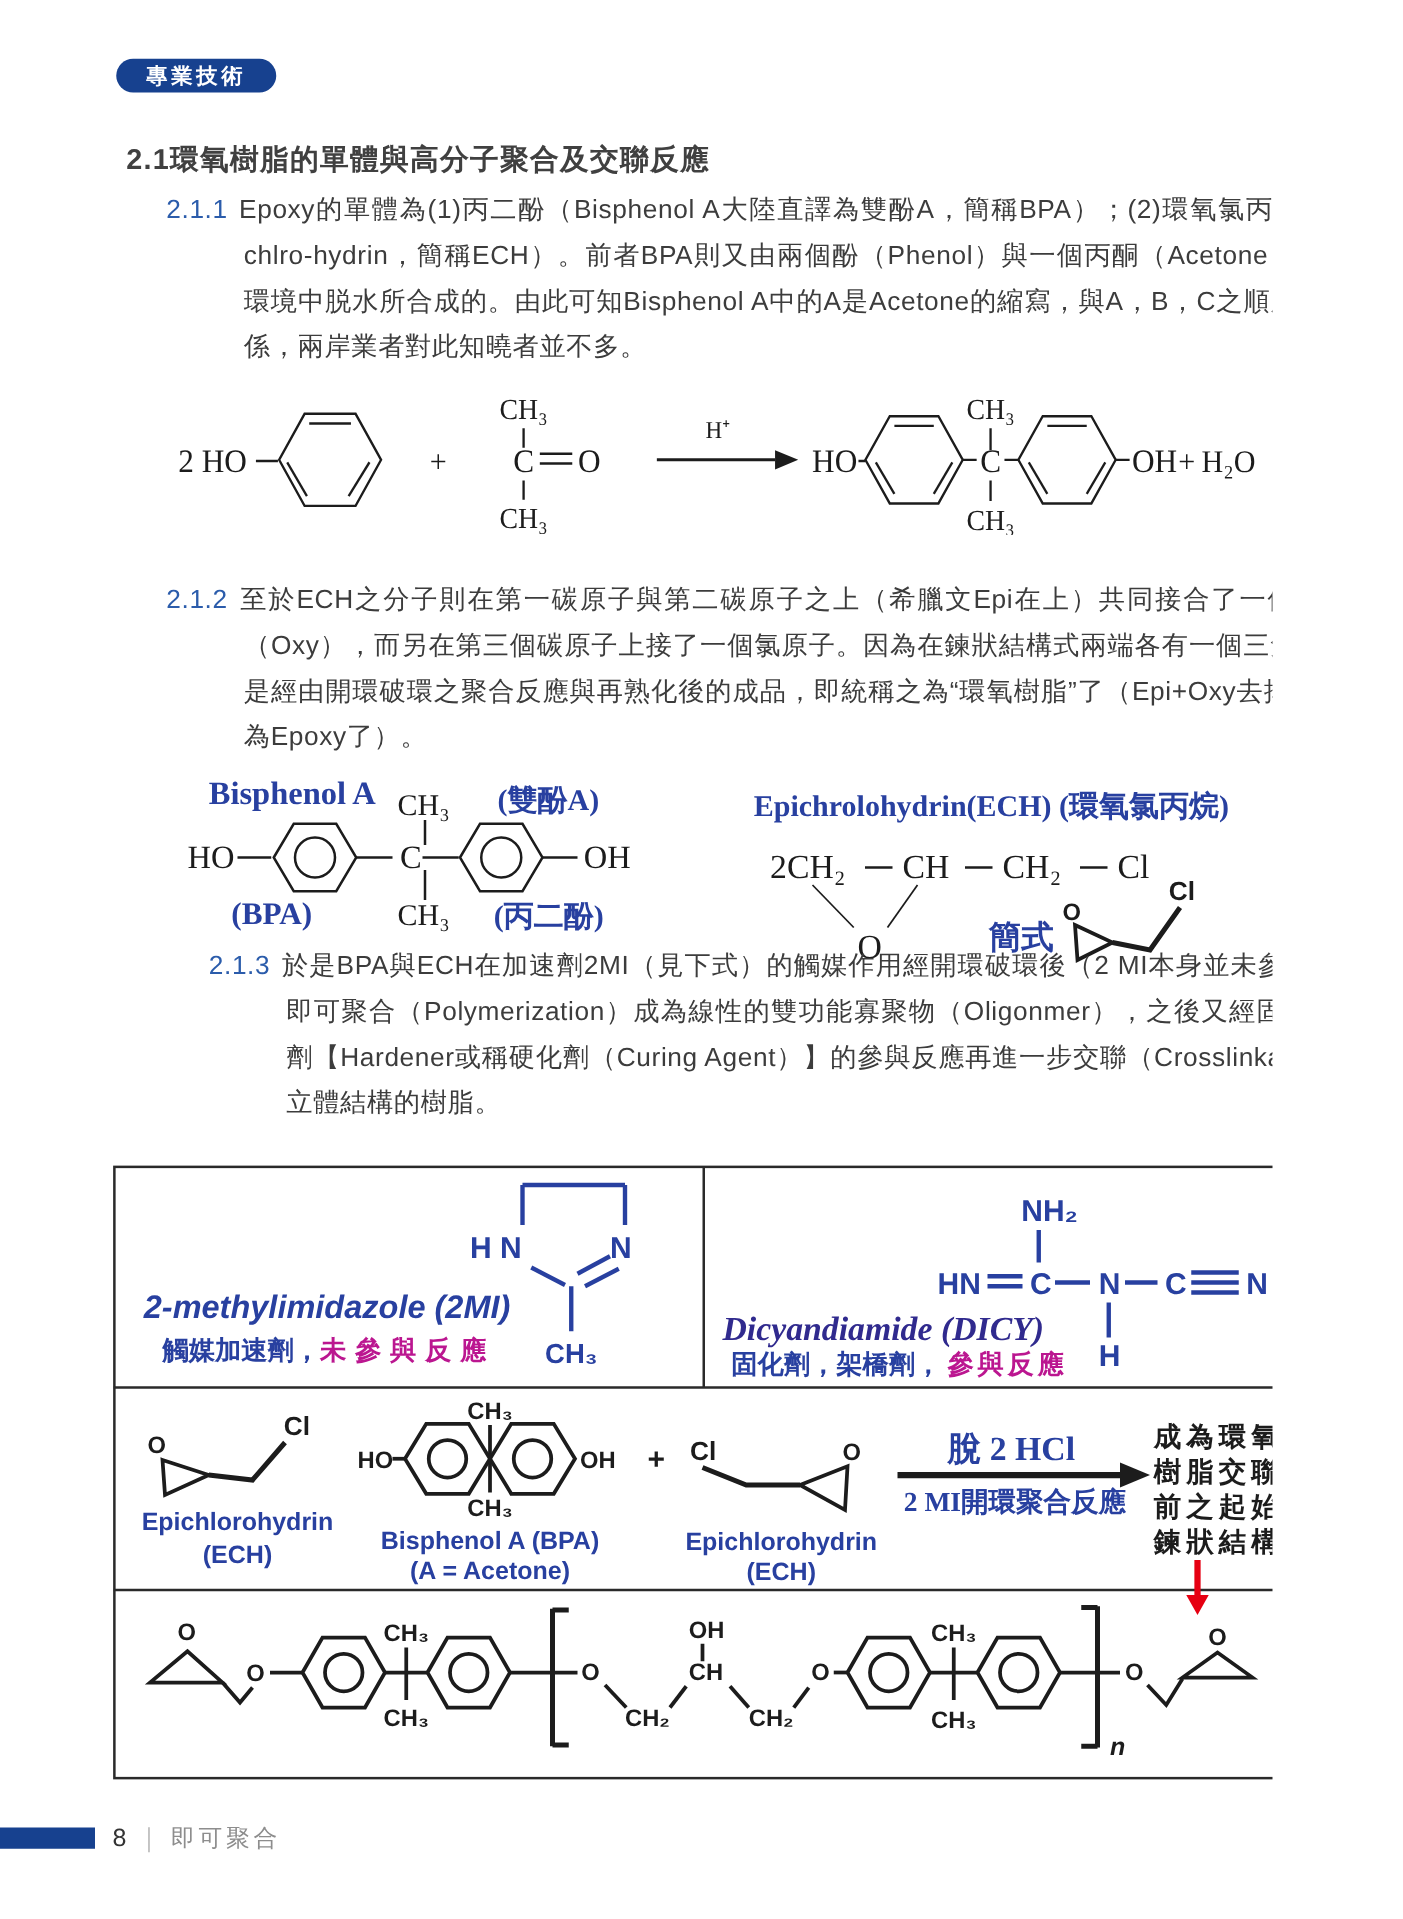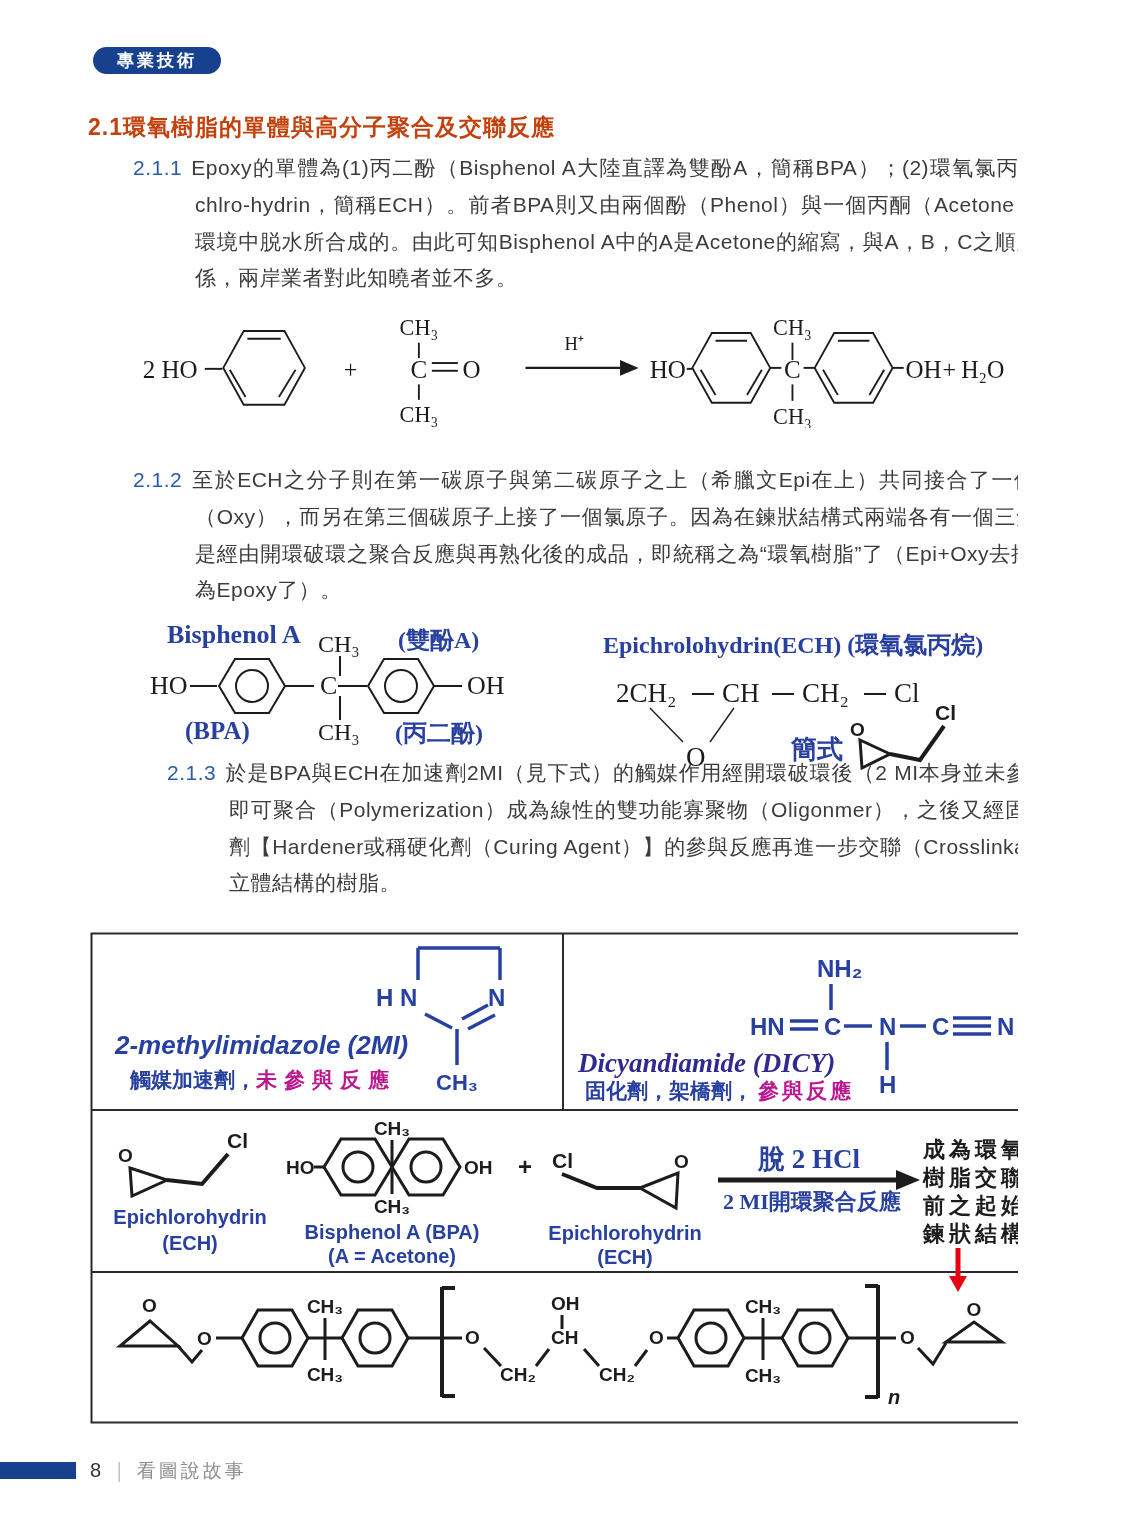--- a/index.html
+++ b/index.html
@@ -5,21 +5,21 @@
   html,body{margin:0;padding:0;background:#ffffff;}
   #page{position:relative;width:1018px;height:1535px;background:#fff;overflow:hidden;
         font-family:"Liberation Sans",sans-serif;border-radius:25px;}
   
   #badge{position:absolute;left:93px;top:47px;width:128px;height:27px;background:#17418f;
          border-radius:14px;color:#fff;font-size:17px;font-weight:bold;letter-spacing:3px;
          text-align:center;line-height:27px;}
   #htitle{position:absolute;left:237px;top:50px;font-size:19px;color:#8f8f8f;letter-spacing:1px;}
   #htitle .sep{color:#9a9a9a;margin-right:10px;font-weight:bold;}
   
-  #heading{position:absolute;left:88px;top:112px;font-size:23px;font-weight:bold;color:#c2410c;letter-spacing:1px;}
+  #heading{position:absolute;left:101px;top:112px;font-size:23px;font-weight:bold;color:#404040;letter-spacing:1px;}
   
   .para{position:absolute;left:133px;width:908px;font-size:21px;line-height:36.8px;
         color:#3c3c3c;text-align:justify;padding-left:62px;text-indent:-62px;letter-spacing:0.5px;}
   .pnum{color:#2b5cab;margin-right:9px;}
   
   text{user-select:none;}
   .ser{font-family:"Liberation Serif",serif;}
   .sans{font-family:"Liberation Sans",sans-serif;}
   .b{font-weight:bold;}
   .i{font-style:italic;}
@@ -304,16 +304,16 @@
       <text class="sans blk b i" font-size="20" x="798" y="472">n</text>
       <text class="sans blk b" font-size="19" x="810" y="412">O</text>
       <polyline class="st3" points="828,416 843,432 856,411"></polyline>
       <polygon class="st3" points="856,410 912,410 884,390"></polygon>
       <text class="sans blk b" font-size="19" text-anchor="middle" x="884" y="384">O</text>
     </g>
   </svg>
 
   <div id="footer-bar"></div>
   <div id="footer-text">
-    <span>8</span><span class="fsep">｜</span><span class="journal">看圖說故事</span>
+    <span>8</span><span class="fsep">｜</span><span class="journal">即可聚合</span>
   </div>
 
 </div>
 
 </body></html>

